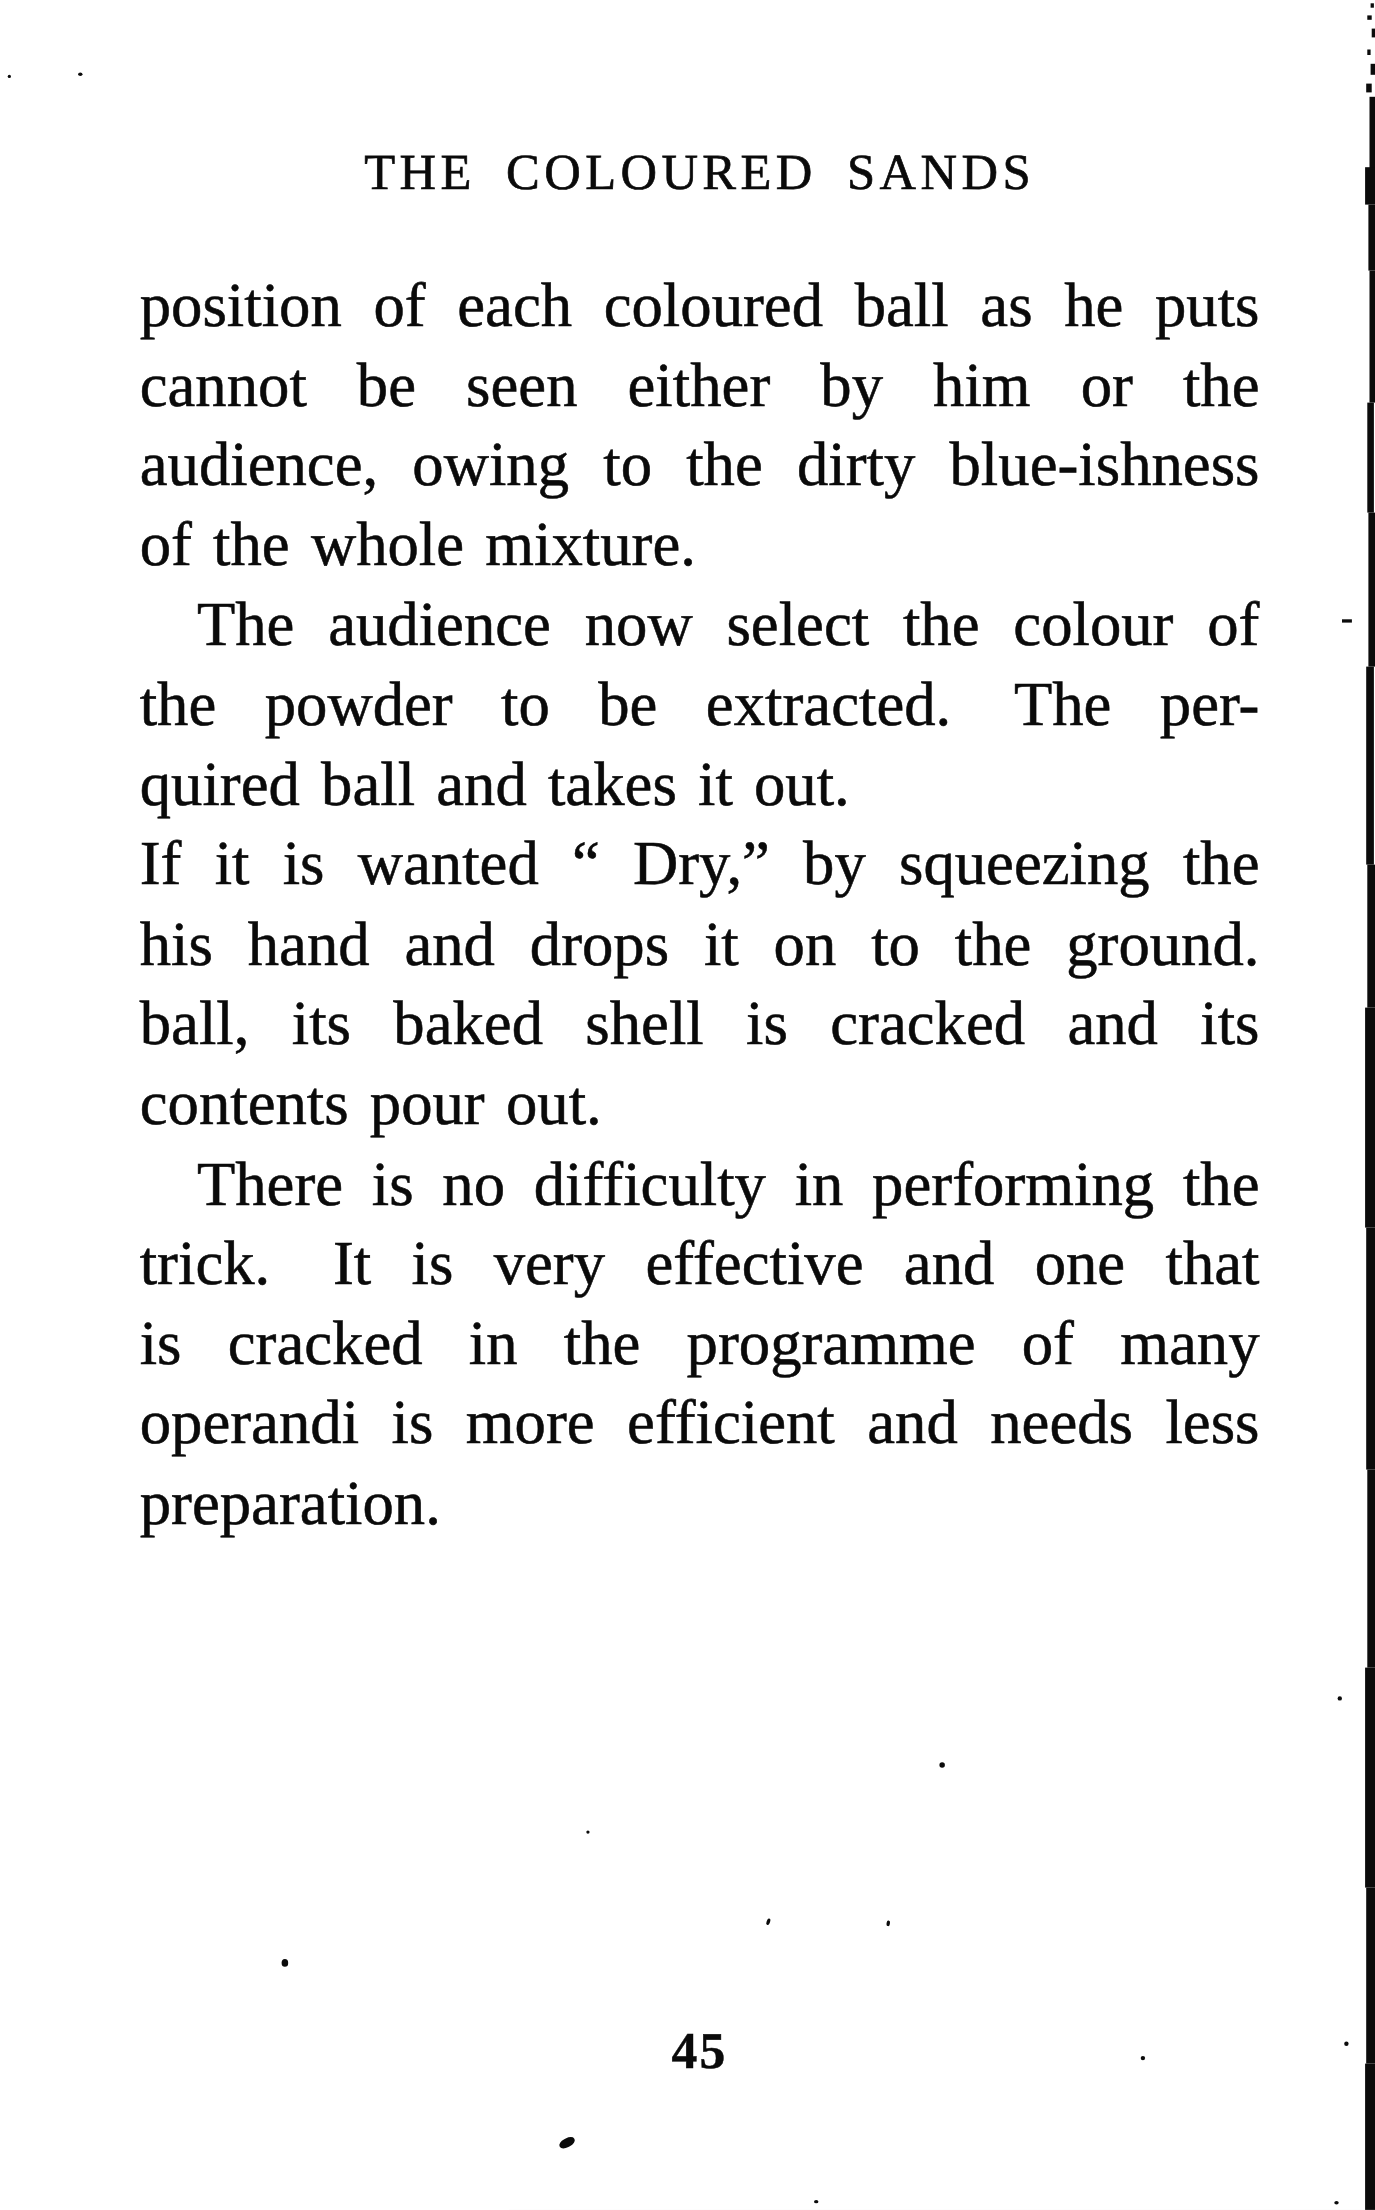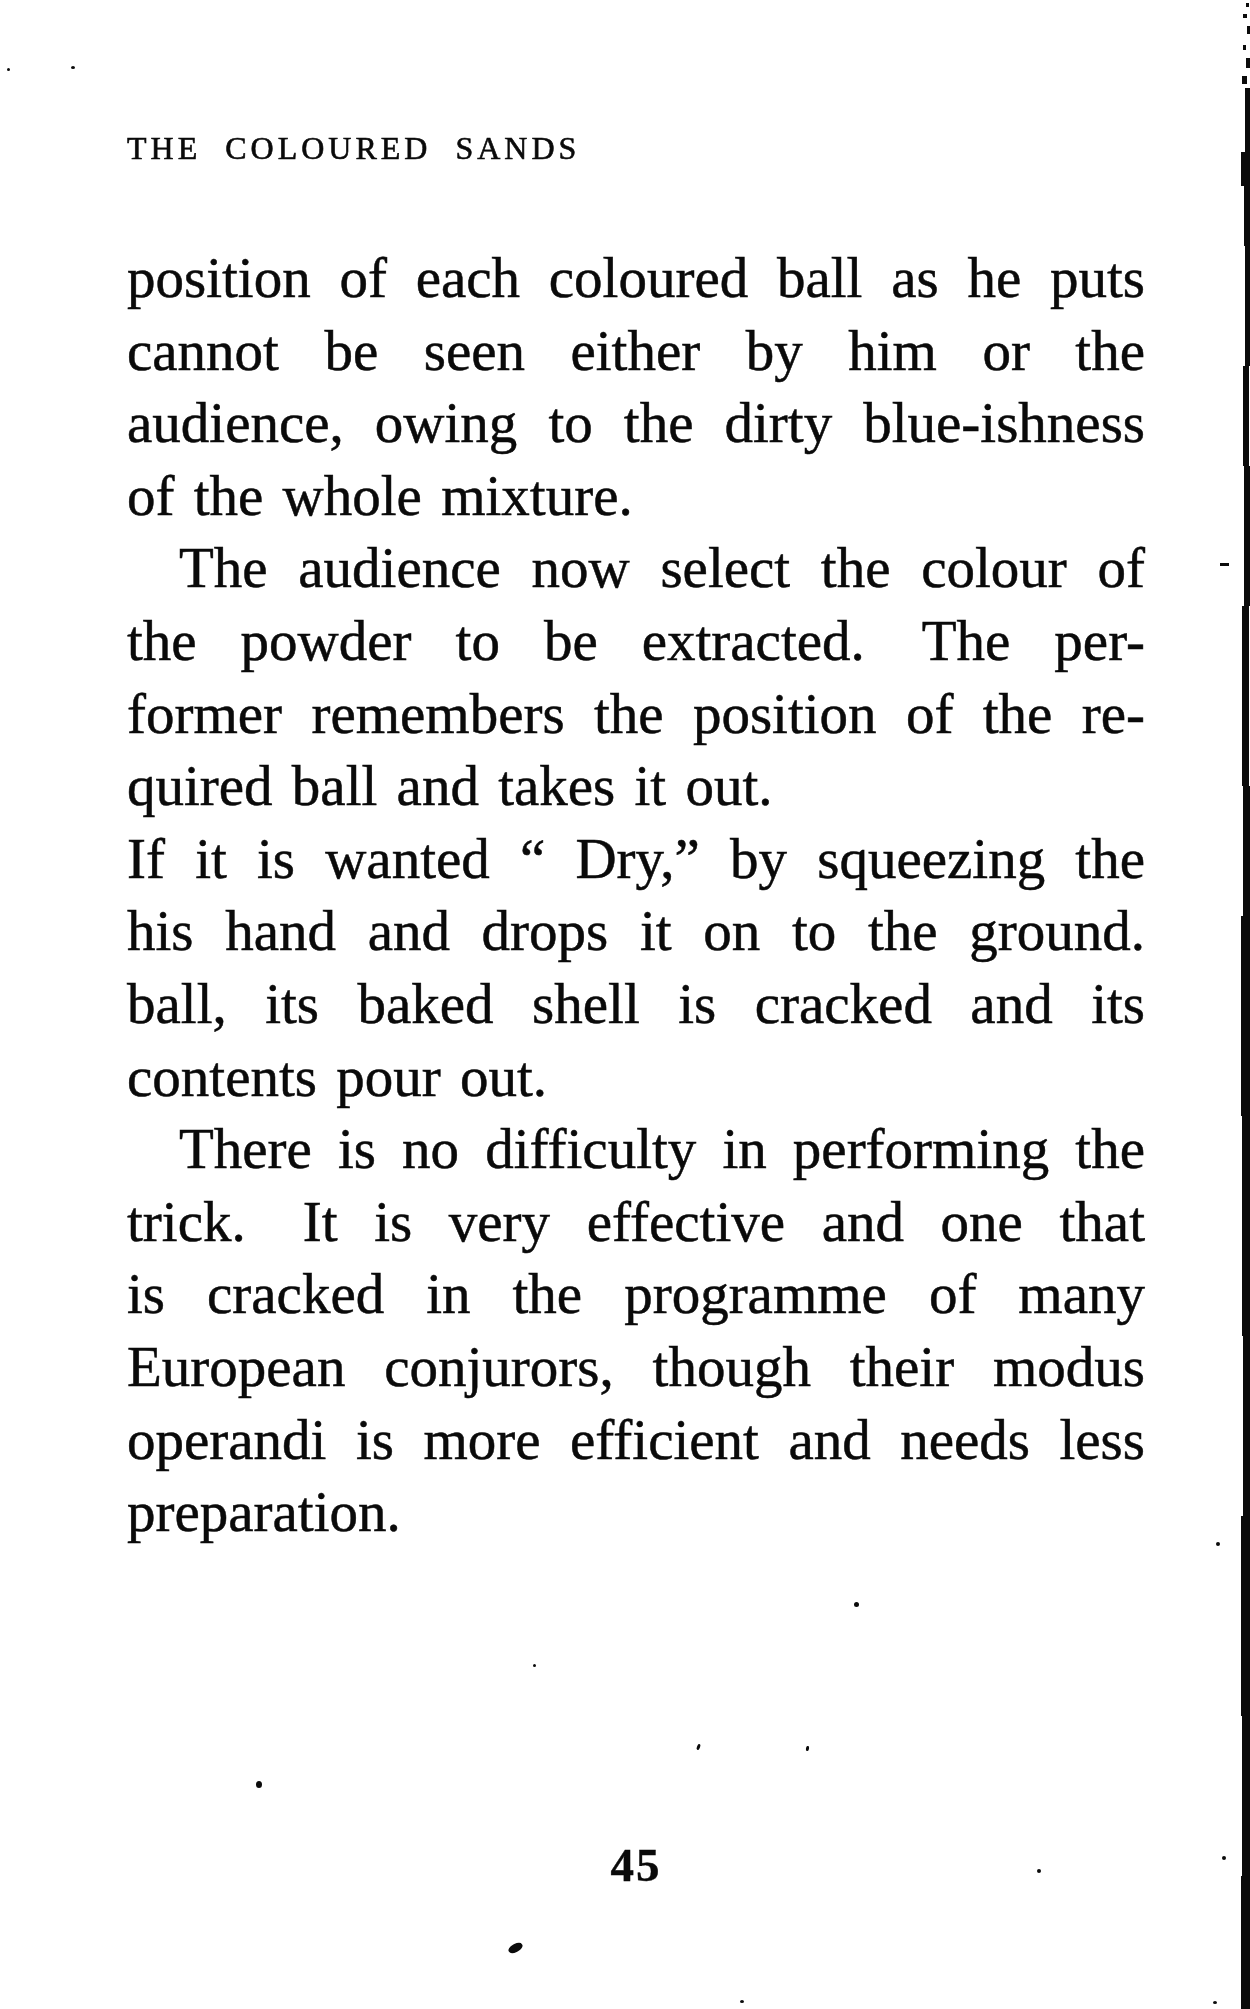--- a/index.html
+++ b/index.html
@@ -8,21 +8,22 @@
     width:1250px;height:2009px;
     background:#ffffff;
     overflow:hidden;
     font-family:"Liberation Serif","DejaVu Serif",serif;
     color:#0a0a0a;
   }
   
   .running-head{
     position:absolute;
     left:127px;width:1018px;top:130px;
-    font-size:32px;
+    text-align:center;
+    font-size:46px;
     letter-spacing:4px;
     word-spacing:12px;
     white-space:nowrap;
     -webkit-text-stroke:0.6px #0a0a0a;
   }
   
   .body-text{
     position:absolute;
     left:127px;width:1018px;top:242px;
     font-size:57px;
@@ -63,34 +64,32 @@
   <div class="body-text" id="body-text">
       <div class="para">
         <div class="line">position of each coloured ball as he puts</div>
         <div class="line">cannot be seen either by him or the</div>
         <div class="line">audience, owing to the dirty blue-ishness</div>
         <div class="line para-end">of the whole mixture.</div>
       </div>
       <div class="para">
         <div class="line indent">The audience now select the colour of</div>
         <div class="line">the powder to be extracted. The per-</div>
-        <div class="line">former remembers the position of the re-</div>
         <div class="line para-end">quired ball and takes it out.</div>
       </div>
       <div class="para">
         <div class="line">If it is wanted “ Dry,” by squeezing the</div>
         <div class="line">his hand and drops it on to the ground.</div>
         <div class="line">ball, its baked shell is cracked and its</div>
         <div class="line para-end">contents pour out.</div>
       </div>
       <div class="para">
         <div class="line indent">There is no difficulty in performing the</div>
         <div class="line">trick. It is very effective and one that</div>
         <div class="line">is cracked in the programme of many</div>
-        <div class="line">European conjurors, though their modus</div>
         <div class="line">operandi is more efficient and needs less</div>
         <div class="line para-end">preparation.</div>
       </div>
     </div>
 
   <div class="folio">45</div>
 
   <div id="artifacts">
       <div class="speck" style="left: 7px; top: 68px; width: 3px; height: 3px; border-radius: 50%; transform: rotate(0deg); background: rgb(11, 11, 11);"></div>
       <div class="speck" style="left: 71px; top: 66px; width: 4px; height: 3px; border-radius: 50%; transform: rotate(0deg); background: rgb(11, 11, 11);"></div>

